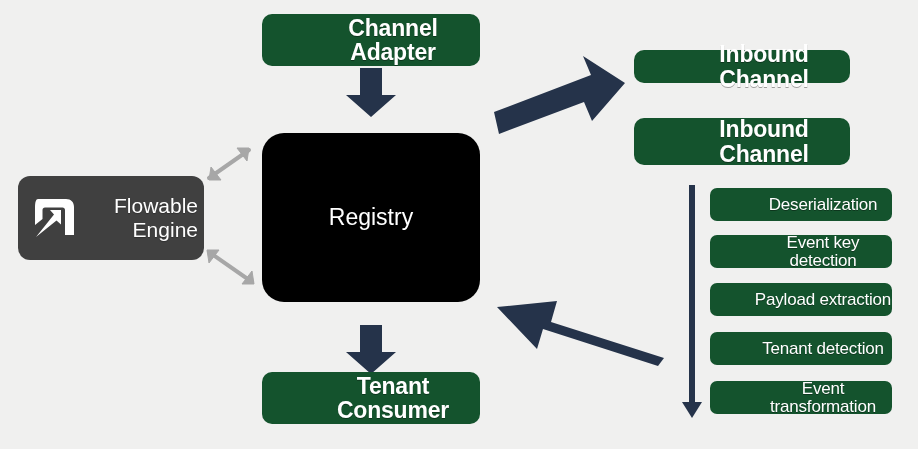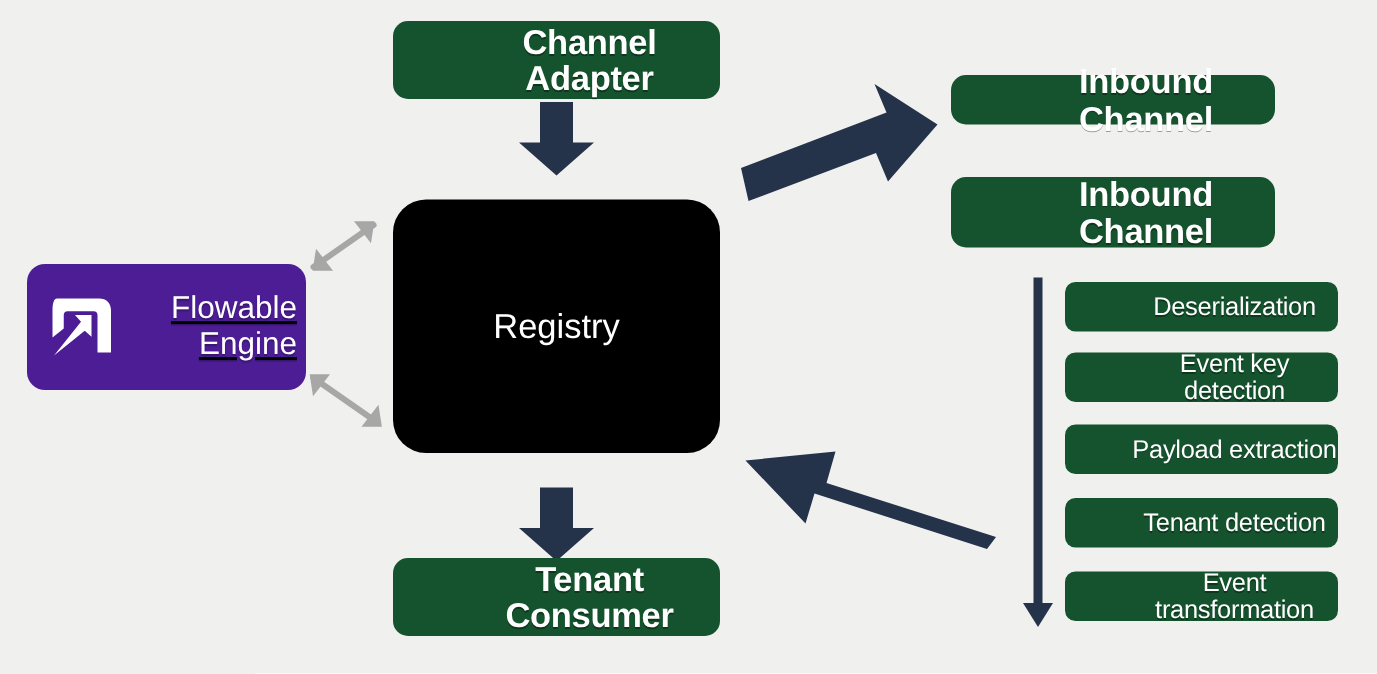--- a/index.html
+++ b/index.html
@@ -53,27 +53,26 @@
     text-shadow: 0 1px 1px rgba(0,0,0,0.30);
   }
 
   
   #flowable {
     position: absolute;
     left: 18px;
     top: 176px;
     width: 186px;
     height: 84px;
-    background: #4c1d95;
+    background: #404040;
     border-radius: 12px;
     display: flex;
     align-items: center;
     padding-left: 12px;
     box-sizing: border-box;
-    text-decoration: underline;
   }
   #flowable .logo {
     width: 50px;
     height: 50px;
     flex: 0 0 50px;
     margin-right: 10px;
   }
   #flowable .label {
     color: #ffffff;
     font-size: 21px;

